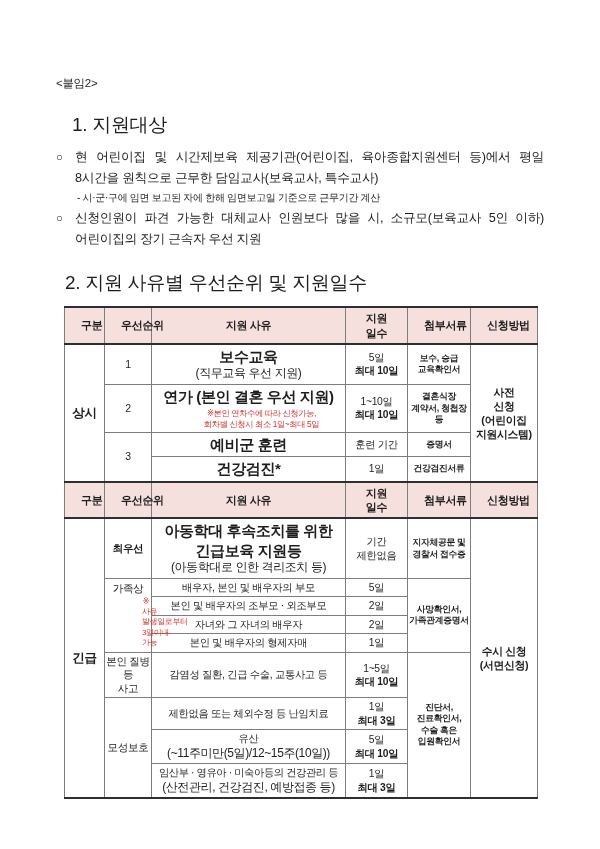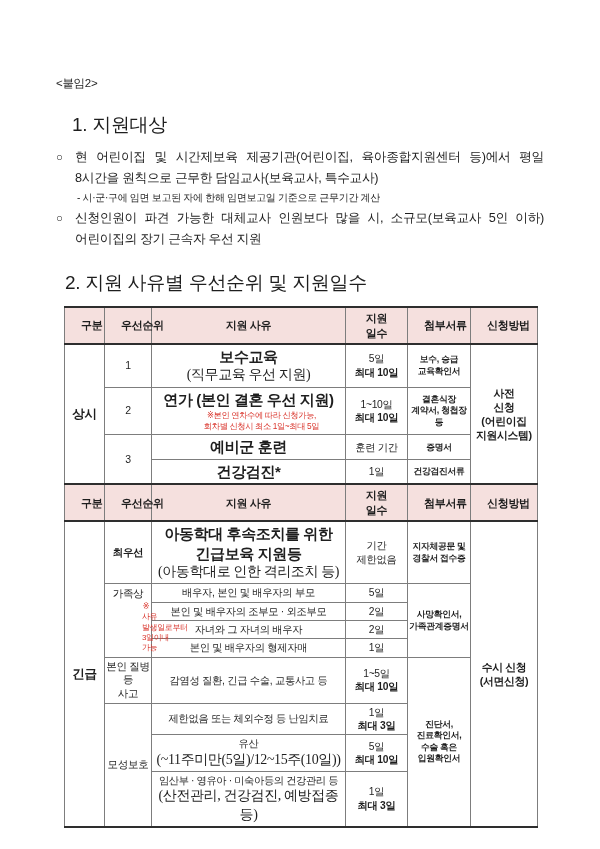--- a/index.html
+++ b/index.html
@@ -52,21 +52,21 @@
     padding:3px 16px;
     margin-left:46px;
   }
   .pre{white-space:pre-line;}
   .group{font-size:12.5px;font-weight:700;}
   .prio{font-size:10.5px;line-height:1.25;}
   .prio-b{font-weight:700;margin-left:28px;}
   .prio-note{display:block;color:var(--red);font-size:8px;line-height:1.3;letter-spacing:-0.4px;margin-top:1px;padding-left:36px;}
   .reason-t{font-size:15px;font-weight:700;letter-spacing:-0.4px;text-align:center;}
   .reason{font-size:10.3px;letter-spacing:-0.4px;}
-  .sub{font-size:14px;letter-spacing:-0.4px;font-family:Liberation Serif, serif;}
+  .sub{font-size:12px;letter-spacing:-0.4px;}
   .rednote{color:var(--red);font-size:8.3px;line-height:1.35;letter-spacing:-0.4px;margin-top:1px;margin-left:26px;}
   .days{font-size:10.3px;}
   .daysmax{font-weight:700;}
   .docs{font-size:8.8px;line-height:1.4;letter-spacing:-0.4px;font-weight:bold;}
   .method{font-size:10.8px;font-weight:700;line-height:1.45;letter-spacing:-0.4px;}
 
   
   .db{border-bottom:1px dashed #9a9a9a;}
   .dt{border-top:1px dashed #9a9a9a;margin-left:48px;}
   

